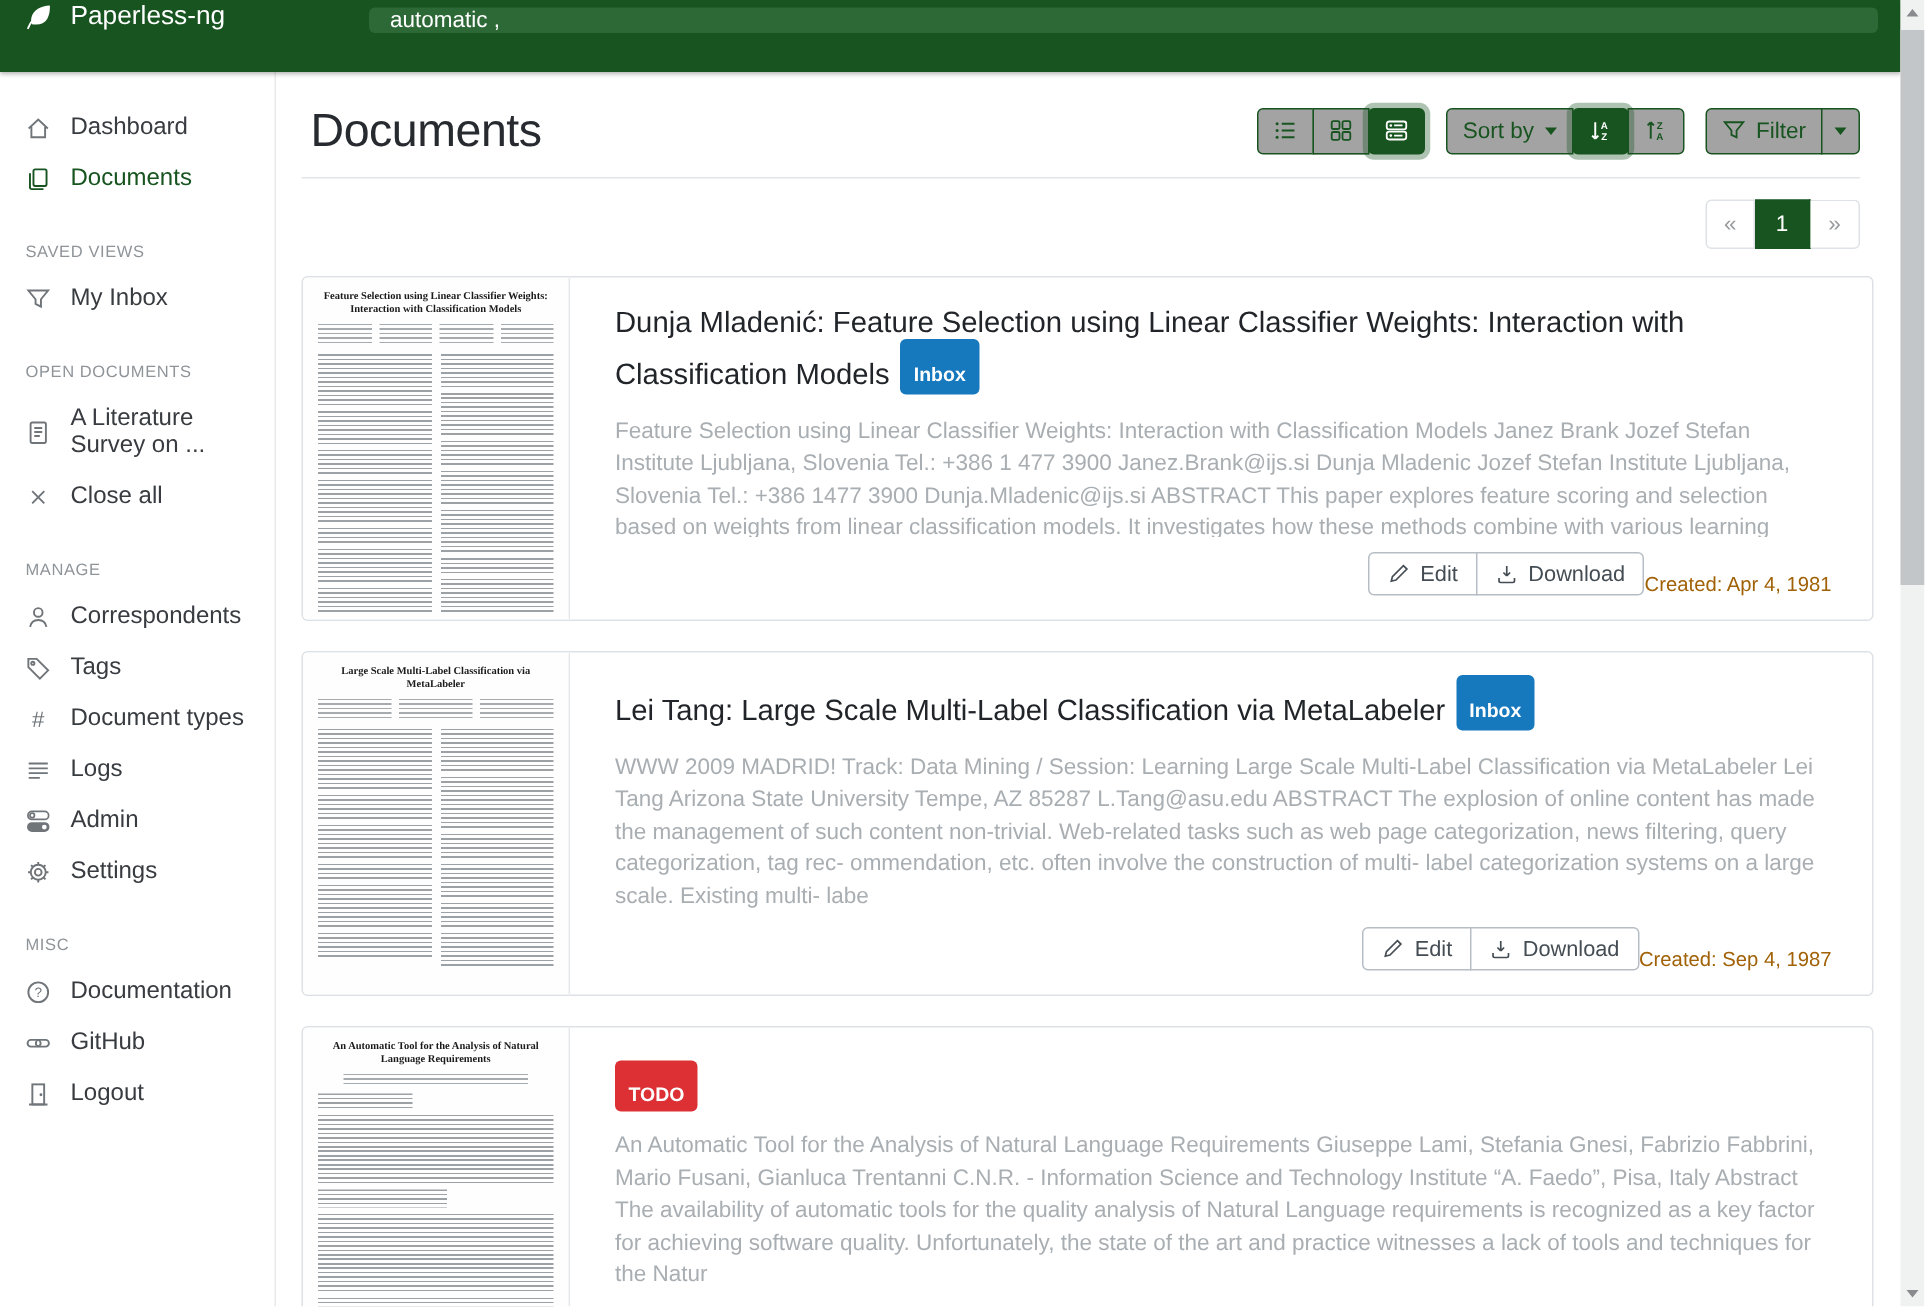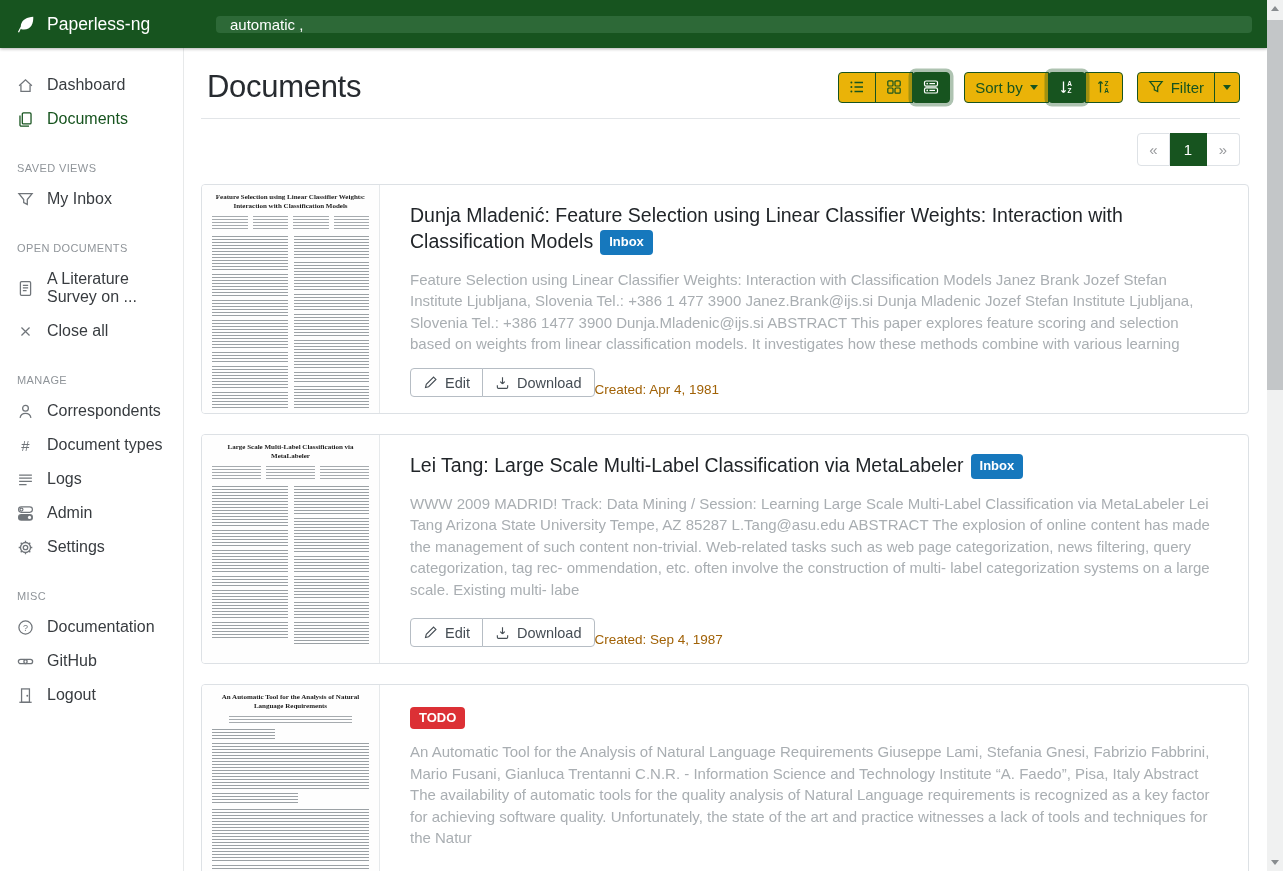--- a/index.html
+++ b/index.html
@@ -4,22 +4,22 @@
 <style>
   * { box-sizing: border-box; margin: 0; padding: 0; }
   html,body { width:1283px; height:871px; overflow:hidden; }
   body {
     font-family: "Liberation Sans", "DejaVu Sans", sans-serif;
     background:#fff; color:#212529; position:relative;
   }
   .app { position:absolute; left:0; top:0; width:1267px; height:871px; display:flex; flex-direction:column; }
 
   
-  .header { height:48px; background:#17541f; display:flex; align-items:center; flex:none;
-            box-shadow:0 1px 3px rgba(0,0,0,.3); position:relative; z-index:5; }
+  .header { height:48px; background:#17541f; display:flex; align-items:flex-start; flex:none;
+            box-shadow:0 1px 3px rgba(0,0,0,.3); position:relative; z-index:5;gap:30px; }
   .brand { width:213px; flex:none; display:flex; align-items:center; gap:11px; padding-left:16px; color:#fff;
            font-size:17.5px; cursor:pointer; }
   .brand svg { width:20px; height:20px; }
   .search { flex:1; margin:5px 15px 5px 3px; background:#2d6937; border-radius:4px;
             display:flex; align-items:center; padding:0 14px; color:#fff; font-size:15px; cursor:text; }
 
   
   .body-row { flex:1; display:flex; min-height:0; }
 
   
@@ -29,21 +29,21 @@
   .nav-item .nicon svg { width:17px; height:17px; }
   .nav-item.active, .nav-item.active .nicon { color:#17541f; }
   .nav-head { font-size:11px; color:#8f9499; letter-spacing:.4px; padding:0 17px; margin:26px 0 8px; }
 
   
   .main { flex:1; min-width:0; padding:21px 18px 0 17px; overflow:hidden; }
   .page-head { display:flex; justify-content:space-between; align-items:center; margin-right:9px; }
   h1.page-title { font-size:31px; font-weight:400; color:#272b30; letter-spacing:-.3px; margin-left:6px; }
   .toolbar { display:flex; gap:14px; align-items:center; }
   .btn-group { display:inline-flex; }
-  .btn { border:1px solid #17541f; color:#17541f; background:#eab308; height:31px; display:inline-flex;
+  .btn { border:1px solid #17541f; color:#17541f; background:#a3a3a3; height:31px; display:inline-flex;
          align-items:center; gap:7px; padding:0 10px; font-size:15px; cursor:pointer; position:relative; }
   .btn svg { width:16px; height:16px; }
   .btn-group .btn { border-radius:0; }
   .btn-group .btn + .btn { margin-left:-1px; }
   .btn-group .btn:first-child { border-radius:4px 0 0 4px; }
   .btn-group .btn:last-child { border-radius:0 4px 4px 0; }
   .btn.active { background:#17541f; color:#fff; border-color:#17541f; z-index:2;
                 box-shadow:0 0 0 3.5px rgba(23,84,31,.35); border-radius:4px !important; }
   .caret { width:0; height:0; border-left:4.5px solid transparent; border-right:4.5px solid transparent;
            border-top:5px solid currentColor; display:inline-block; }
@@ -69,27 +69,27 @@
   .thumb-authors i { flex:1; height:14px; background:repeating-linear-gradient(to bottom,#a6abaf 0 1px,transparent 1px 3px); }
   .thumb-author-line { width:78%; margin:0 auto 6px; height:7px;
            background:repeating-linear-gradient(to bottom,#a6abaf 0 1px,transparent 1px 3px); }
   .thumb-cols { display:flex; gap:6px; }
   .tcol { flex:1; }
   .p { display:block; background:repeating-linear-gradient(to bottom,#9ba1a5 0 1px,transparent 1px 3px); margin-bottom:4px; }
 
   .card-body { flex:1; min-width:0; padding:17px 27px 16px 30px; display:flex; flex-direction:column; }
   .doc-title { font-size:19.5px; line-height:1.35; color:#212529; }
   .doc-title a { color:#212529; text-decoration:none; cursor:pointer; }
-  .badge { display:inline-block; color:#fff; font-size:13px; font-weight:bold; padding:3px 9px 4px; border-radius:4px;
+  .badge { display:inline-block; color:#fff; font-size:13px; font-weight:bold; padding:15px 9px 4px; border-radius:4px;
            transform:translateY(-2px); margin-left:7px; cursor:pointer; }
   .badge-row { margin-top:5px; }
   .badge-row .badge { margin-left:0; transform:none; }
   .excerpt { margin-top:12px; font-size:15px; line-height:21.5px; color:#a9aeb2; overflow:hidden; }
   .card.fixed .excerpt { flex:1; min-height:0; }
-  .card-foot { display:flex; justify-content:flex-start; align-items:flex-end; margin-top:10px; }
+  .card-foot { display:flex; justify-content:flex-end; align-items:flex-end; margin-top:10px; }
   .obtn-group { display:inline-flex; }
   .obtn { border:1px solid #b6bdc4; background:#fff; color:#454d54; height:29px; padding:0 12px; font-size:14.5px;
           display:inline-flex; align-items:center; gap:7px; cursor:pointer; }
   .obtn svg { width:15px; height:15px; }
   .obtn + .obtn { margin-left:-1px; }
   .obtn:first-child { border-radius:4px 0 0 4px; }
   .obtn:last-child { border-radius:0 4px 4px 0; }
   .created { font-size:13.5px; color:#a16207; }
 
   
@@ -173,20 +173,29 @@
 
       <div class="nav-head">MANAGE</div>
       <div class="nav-item">
         <span class="nicon">
           <svg viewBox="0 0 16 16" fill="none" stroke="currentColor" stroke-width="1.2">
               <circle cx="8" cy="5" r="2.7"></circle>
               <path d="M2.9 14c.5-2.9 2.6-4.3 5.1-4.3s4.6 1.4 5.1 4.3"></path>
             </svg>
         </span>
         <span>Correspondents</span>
+      </div>
+      <div class="nav-item">
+        <span class="nicon">
+          <svg viewBox="0 0 16 16" fill="none" stroke="currentColor" stroke-width="1.2">
+              <path d="M1.8 7.3V2.1h5.2l7.2 7.2-5.2 5.2z"></path>
+              <circle cx="4.6" cy="4.9" r="1"></circle>
+            </svg>
+        </span>
+        <span>Tags</span>
       </div>
       <div class="nav-item">
         <span class="nicon">
           <svg viewBox="0 0 16 16">
               <text x="8" y="13" text-anchor="middle" font-size="14" fill="currentColor">#</text>
             </svg>
         </span>
         <span>Document types</span>
       </div>
       <div class="nav-item">

